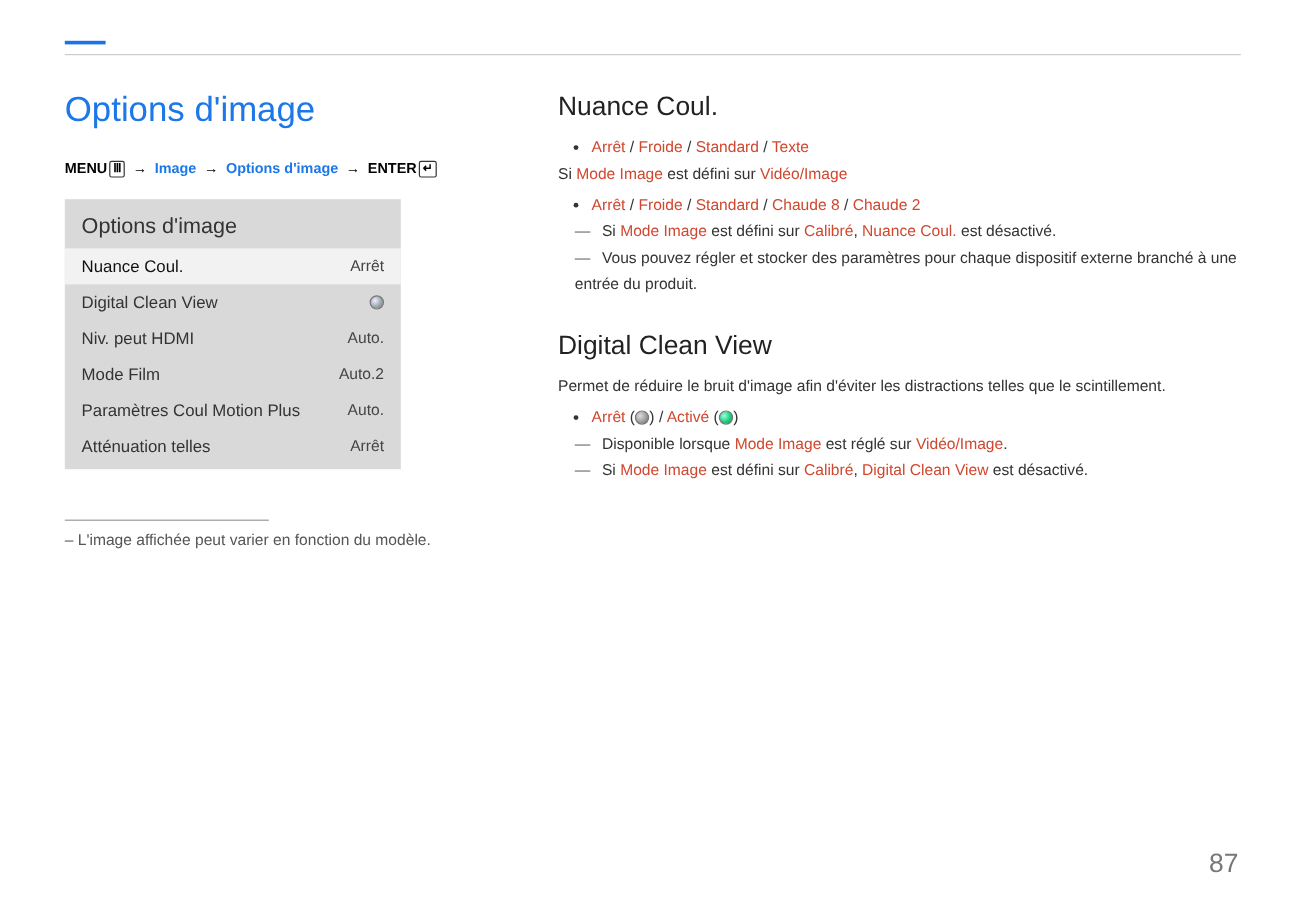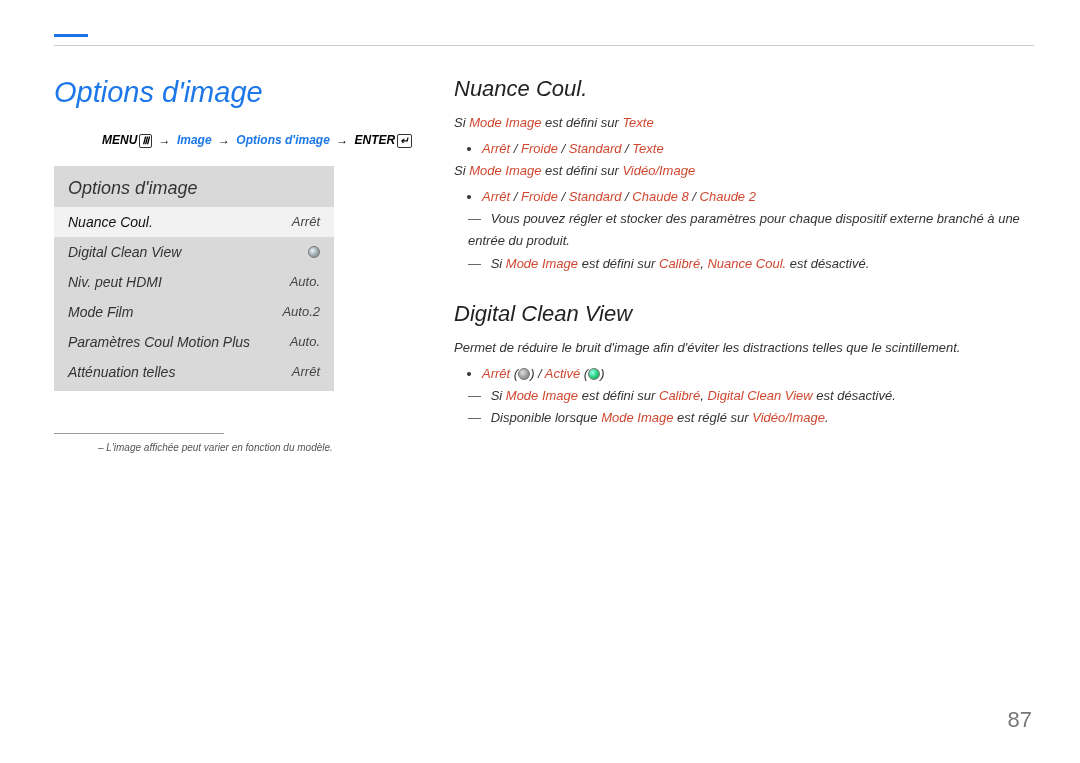--- a/index.html
+++ b/index.html
@@ -18,37 +18,35 @@
     background: #1a73e8;
     margin-bottom: 8px;
   }
   .top-rule {
     border: none;
     border-top: 1px solid #ccc;
     margin-bottom: 30px;
   }
   .columns {
     display: flex;
-    gap: 40px;
-    font-style: italic;
+    gap: 51px;
   }
   .left-col { width: 360px; }
   .right-col { flex: 1; }
   h1.page-title {
     color: #1c77e8;
     font-size: 29px;
     font-weight: 500;
     margin-bottom: 24px;
   }
   .breadcrumb {
     font-size: 12px;
     font-weight: bold;
     margin-bottom: 18px;
     color: #000;
-    margin-left: 48px;
   }
   .breadcrumb .crumb.accent { color: #1c77e8; }
   .breadcrumb .arrow { font-weight: normal; margin: 0 3px; }
   .glyph {
     display: inline-block;
     border: 1px solid #333;
     border-radius: 2px;
     padding: 0 2px;
     font-size: 10px;
     line-height: 12px;
@@ -87,23 +85,22 @@
     border: 1px solid #777;
   }
   .footnote-rule {
     border: none;
     border-top: 1px solid #999;
     width: 170px;
     margin-top: 42px;
     margin-bottom: 8px;
   }
   .footnote {
-    font-size: 10px;
+    font-size: 13px;
     color: #555;
-    margin-left: 44px;
   }
   
   h2.section-title {
     font-size: 22px;
     font-weight: 500;
     color: #222;
     margin-bottom: 10px;
   }
   .prose {
     font-size: 13px;
@@ -193,61 +190,58 @@
       </div>
     </div>
 
     <hr class="footnote-rule">
     <div class="footnote">– L'image affichée peut varier en fonction du modèle.</div>
   </div>
 
   <div class="right-col">
     <h2 class="section-title">Nuance Coul.</h2>
     <div class="prose">
-      <div class="block">
-        <span>Si </span><span class="red">Mode Image</span><span> est défini sur </span><span class="red">Texte</span>
-      </div>
       <ul class="bullets">
         <li>
           <span class="red">Arrêt</span><span> / </span><span class="red">Froide</span><span> / </span><span class="red">Standard</span><span> / </span><span class="red">Texte</span>
         </li>
       </ul>
       <div class="block">
         <span>Si </span><span class="red">Mode Image</span><span> est défini sur </span><span class="red">Vidéo/Image</span>
       </div>
       <ul class="bullets">
         <li>
           <span class="red">Arrêt</span><span> / </span><span class="red">Froide</span><span> / </span><span class="red">Standard</span><span> / </span><span class="red">Chaude 8</span><span> / </span><span class="red">Chaude 2</span>
         </li>
       </ul>
       <ul class="dashes">
         <li>
+          <span>Si </span><span class="red">Mode Image</span><span> est défini sur </span><span class="red">Calibré</span><span>, </span><span class="red">Nuance Coul.</span><span> est désactivé.</span>
+        </li>
+        <li>
           <span>Vous pouvez régler et stocker des paramètres pour chaque dispositif externe branché à une entrée du produit.</span>
-        </li>
-        <li>
-          <span>Si </span><span class="red">Mode Image</span><span> est défini sur </span><span class="red">Calibré</span><span>, </span><span class="red">Nuance Coul.</span><span> est désactivé.</span>
         </li>
       </ul>
     </div>
 
     <div class="spacer"></div>
 
     <h2 class="section-title">Digital Clean View</h2>
     <div class="prose">
       <div class="block">Permet de réduire le bruit d'image afin d'éviter les distractions telles que le scintillement.</div>
       <ul class="bullets">
         <li>
           <span class="red">Arrêt</span><span> (</span><span class="inline-dot dot-off"></span><span>)</span><span> / </span><span class="red">Activé</span><span> (</span><span class="inline-dot dot-on"></span><span>)</span>
         </li>
       </ul>
       <ul class="dashes">
         <li>
+          <span>Disponible lorsque </span><span class="red">Mode Image</span><span> est réglé sur </span><span class="red">Vidéo/Image</span><span>.</span>
+        </li>
+        <li>
           <span>Si </span><span class="red">Mode Image</span><span> est défini sur </span><span class="red">Calibré</span><span>, </span><span class="red">Digital Clean View</span><span> est désactivé.</span>
-        </li>
-        <li>
-          <span>Disponible lorsque </span><span class="red">Mode Image</span><span> est réglé sur </span><span class="red">Vidéo/Image</span><span>.</span>
         </li>
       </ul>
     </div>
   </div>
 </div>
 
 <div class="page-number">87</div>
 
 </body></html>

